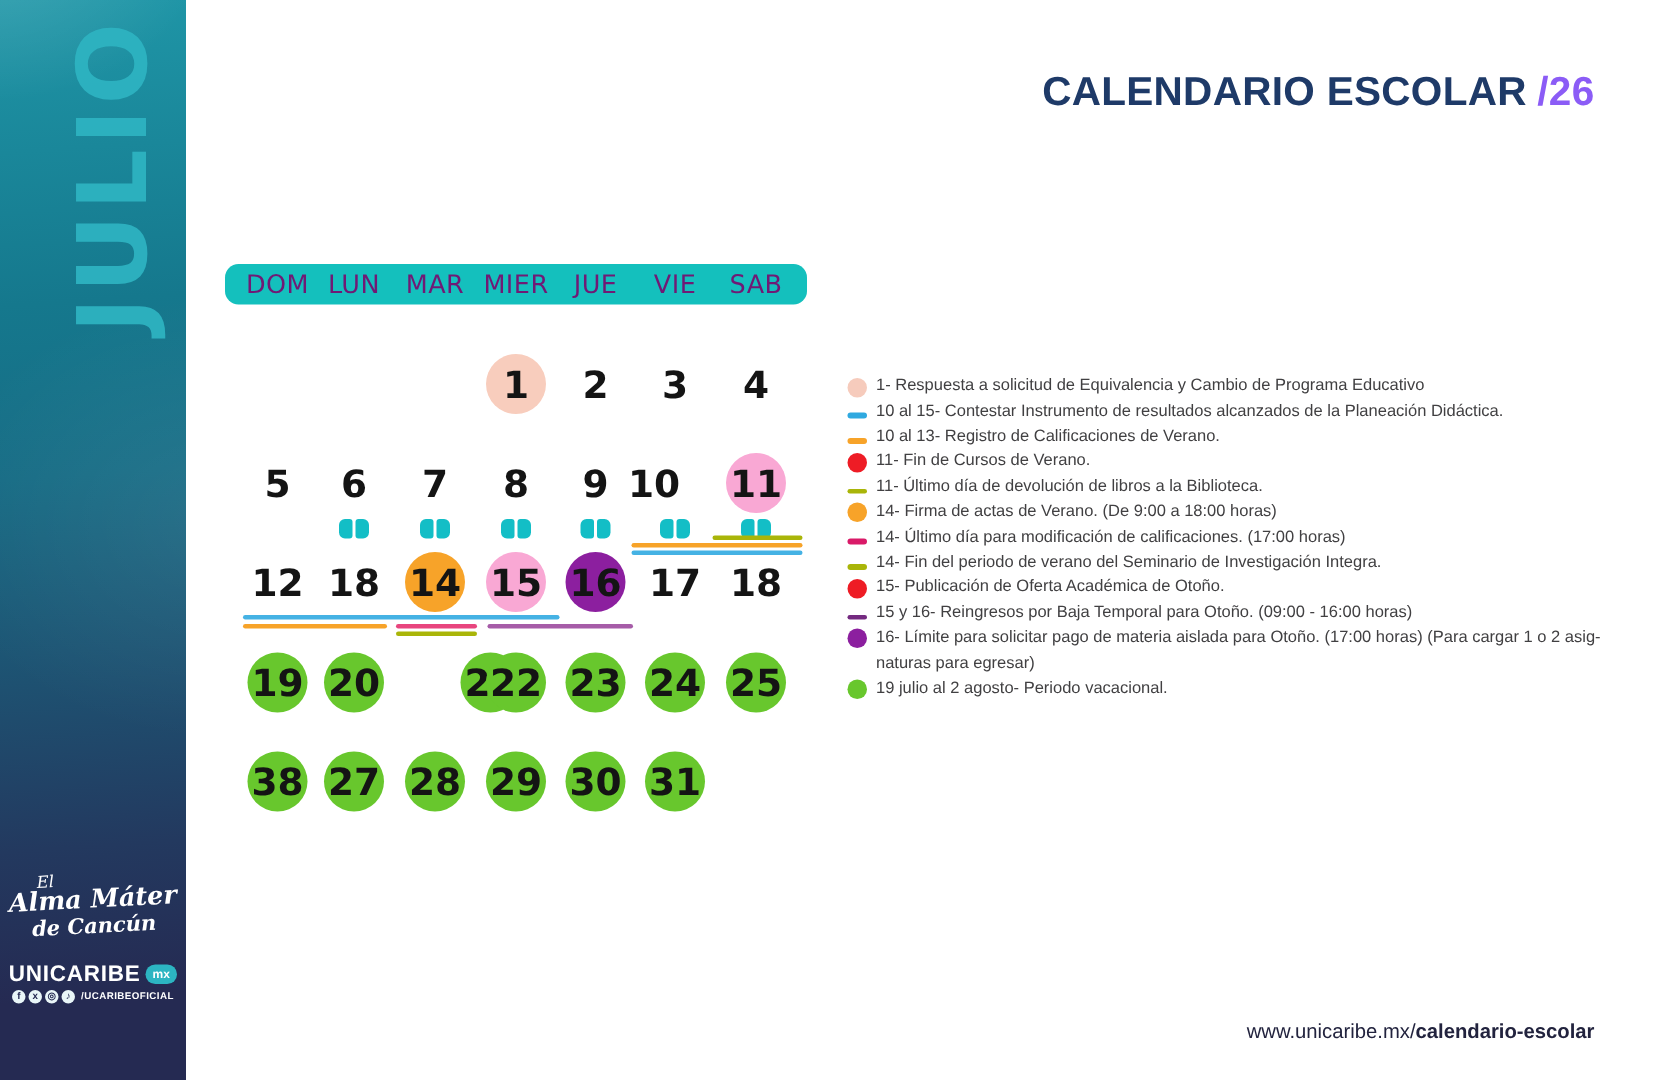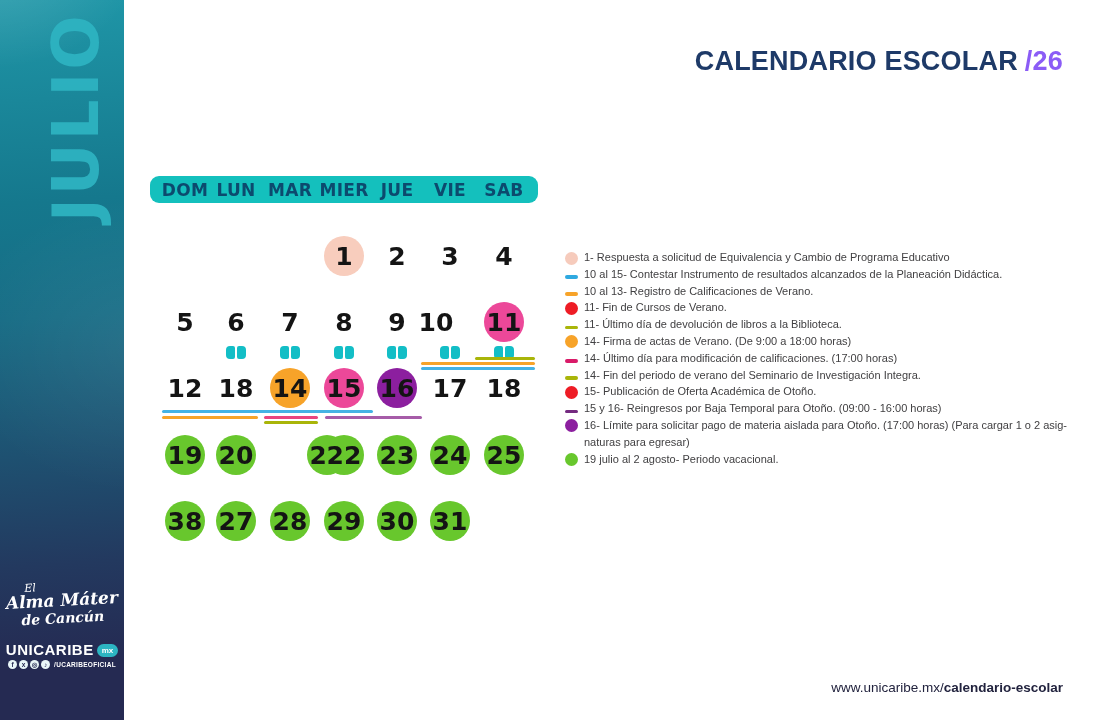--- a/index.html
+++ b/index.html
@@ -31,29 +31,29 @@
   #social-handle{font-size:6.5px;font-weight:bold;letter-spacing:.3px;margin-left:2px;}
 
   
   #title{position:absolute;right:47px;top:46px;font-size:27px;font-weight:600;
     letter-spacing:.2px;color:#1e3a68;}
   #title .yr{color:#8b5cf6;margin-left:7px;}
 
   
   #weekday-bar{position:absolute;left:150px;top:176px;width:388px;height:27px;
     background:#14c0bd;border-radius:9px;}
-  .wd{position:absolute;top:50%;transform:translate(-50%,-50%);font-size:17px;font-weight:700;
-    color:#0c4a6e;letter-spacing:.3px;font-family:"DejaVu Sans",sans-serif;}
+  .wd{position:absolute;top:50%;transform:translate(-50%,-50%);font-size:17px;font-weight:400;
+    color:#701a75;letter-spacing:.3px;font-family:"DejaVu Sans",sans-serif;}
 
   
   .cell{position:absolute;width:40px;height:40px;border-radius:50%;display:flex;align-items:center;
     justify-content:center;font-family:"DejaVu Sans",sans-serif;font-weight:bold;font-size:25px;
     color:#141414;}
   .circ-pink{background:#f8cdbd;}
-  .circ-red{background:#ec4899;}
+  .circ-red{background:#f9a8d4;}
   .circ-orange{background:#f7a329;}
   .circ-purple{background:#8c1f9f;}
   .circ-green{background:#68c72d;}
 
   .book{position:absolute;width:20px;height:13px;display:flex;gap:2px;}
   .book span{flex:1;background:#13bec6;}
   .book span:first-child{border-radius:4px 2px 2px 4px;}
   .book span:last-child{border-radius:2px 4px 4px 2px;}
 
   .cal-line{position:absolute;height:3px;border-radius:2px;}

